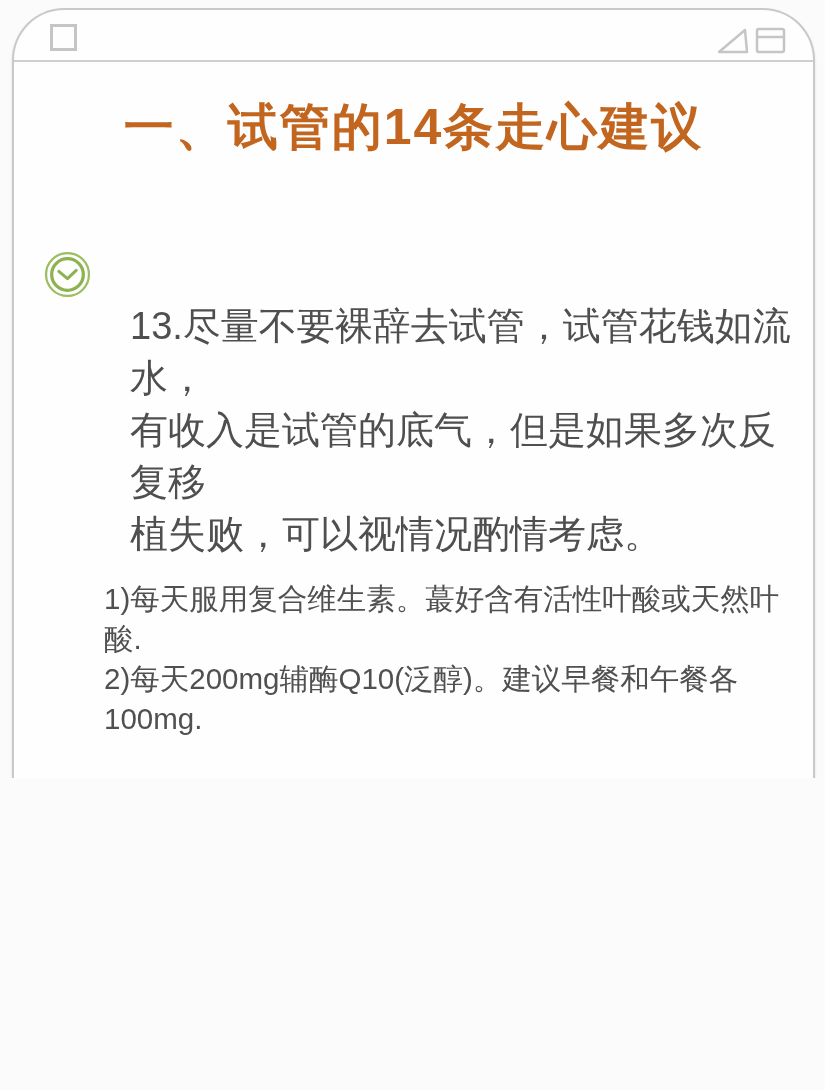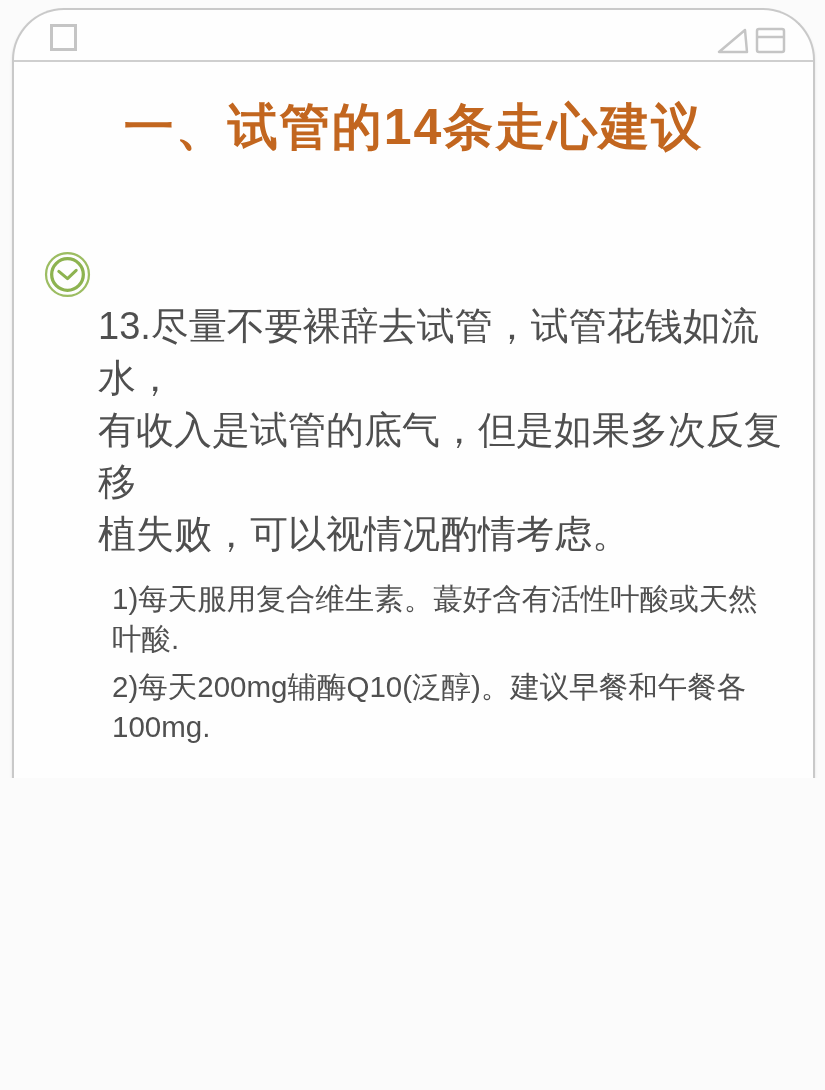--- a/index.html
+++ b/index.html
@@ -57,21 +57,21 @@
     font-size: 50px;
     line-height: 66px;
     font-weight: 800;
     letter-spacing: 2px;
     color: #c2661f;
   }
   
   .tips { margin-top: 36px; }
   .tip {
     position: relative;
-    padding-left: 84px;
+    padding-left: 116px;
     padding-right: 20px;
     font-size: 38px;
     line-height: 52px;
     font-weight: 500;
     color: #4f4f4f;
     white-space: pre-line;
   }
   .tip .check {
     position: absolute;
     left: 30px;
@@ -79,21 +79,21 @@
     width: 47px;
     height: 47px;
   }
   
   .supplements {
     margin: 19px 20px 0 90px;
     font-size: 29.5px;
     line-height: 40px;
     color: #505050;
   }
-  .supplements p { margin: 8px; }
+  .supplements p { margin: 0; }
 </style>
 </head>
 <body>
 
 <div class="canvas">
   <div class="card">
 
     <div class="chrome">
       <span class="sq"></span>
       <svg class="right-icons" viewBox="0 0 70 28">

